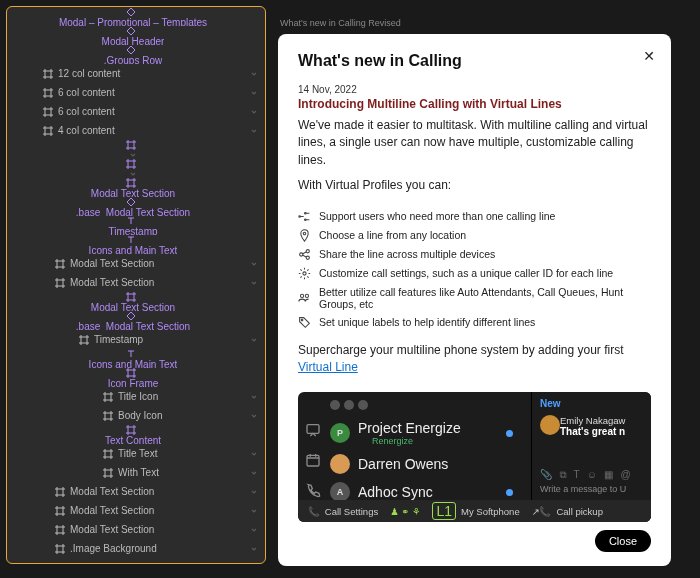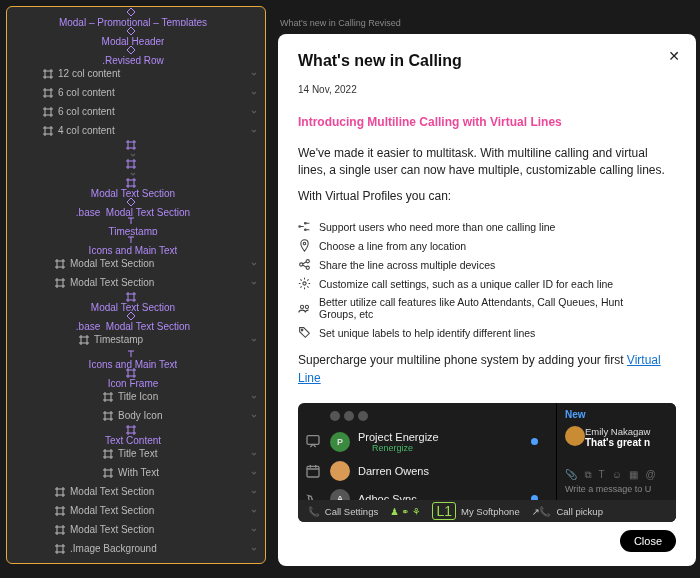--- a/index.html
+++ b/index.html
@@ -42,21 +42,21 @@
   .layer-icon svg { width:10px; height:10px; }
   .layer-label { flex: 1; overflow: hidden; text-overflow: ellipsis; }
   .layer-collapse {
     width: 10px; height: 10px; opacity: 0.5;
   }
   .purple { color: #b18af8; flex-direction: column; }
   .purple .layer-icon svg path, .purple .layer-icon svg rect, .purple .layer-icon svg polygon { stroke:#b18af8; }
   
   .right-side {
     flex: 1;
-    padding: 0 4px 12px 12px;
+    padding: 0 29px 12px 12px;
     display: flex;
     flex-direction: column;
   }
   .crumb {
     font-size: 9px;
     color: #888;
     margin: 18px 0 6px 2px;
   }
   .modal {
     background: #fff;
@@ -69,22 +69,22 @@
     overflow: hidden;
   }
   .modal-close {
     position: absolute;
     top: 14px; right: 16px;
     font-size: 14px;
     cursor: pointer;
     color: #222;
   }
   .modal h1 { font-size: 16px; font-weight: 700; color: #111; margin-bottom: 14px;}
-  .modal .date { font-size: 10px; color: #333; margin-bottom: 20px; }
-  .modal h2 { font-size: 12px; font-weight: 700; color: #ec4899; margin-bottom: 16px;}
+  .modal .date { font-size: 10px; color: #333; margin-bottom: 2px; }
+  .modal h2 { font-size: 12px; font-weight: 700; color: #7f1d1d; margin-bottom: 6px;}
   .modal p { font-size: 12px; color: #222; line-height: 1.45; margin-bottom: 8px;}
   .feat-list { list-style: none; margin: 4px 16px 10px 0; }
   .feat-list li { display:flex; align-items:center; font-size:10.5px; color:#222; padding: 3px 0; gap:8px;}
   .feat-list .fi { width:13px; height:13px; display:inline-flex; align-items:center; justify-content:center; color:#444; flex-shrink:0;}
   .feat-list .fi svg { width:13px; height:13px; }
   .link { color: #1170cf; }
   
   .preview {
     margin-top: 8px;
     background: #1c1c1c;
@@ -99,21 +99,21 @@
     width: 30px;
     display:flex; flex-direction:column; align-items:center;
     padding-top: 30px; gap:14px;
   }
   .pv-rail .ri { width:16px;height:16px; opacity:0.7;}
   .pv-main { flex:1; padding: 8px 0 0 0; }
   .pv-avatars { display:flex; gap:4px; margin-bottom:6px; margin-left:2px;}
   .pv-avatars .dot{ width:10px;height:10px;border-radius:50%; background:#555;}
   .pv-item { display:flex; align-items:center; gap:8px; padding:4px 8px 4px 2px;}
   .pv-avatar { width:20px;height:20px;border-radius:50%; display:flex;align-items:center;justify-content:center; font-size:9px; font-weight:700;}
-  .pv-item .title { font-size:11px; color:#eee;}
+  .pv-item .title { font-size:14px; color:#eee;}
   .pv-item .sub { font-size:9px; color:#49b86a;margin-left:14px; }
   .pv-status-dot{width:7px;height:7px;border-radius:50%; margin-left:auto; margin-right:10px;}
   .pv-bottom {
     position:absolute; bottom:0; left:0; right:0;
     height:22px; background:#262626;
     display:flex; align-items:center; gap:12px;
     padding: 0 10px;
     font-size:9.5px; color:#ccc;
   }
   .pv-bottom .seg{display:flex;align-items:center;gap:5px;}
@@ -162,21 +162,21 @@
       </span>
       <span class="layer-label">Modal Header</span>
     </div>
     <div class="layer-row purple">
       <span class="ind" style="width:24px"></span>
       <span class="layer-icon">
         <svg viewBox="0 0 10 10" fill="none" stroke="currentColor" stroke-width="1">
           <polygon points="5,1 9,5 5,9 1,5"></polygon>
         </svg>
       </span>
-      <span class="layer-label">.Revised Row</span>
+      <span class="layer-label">.Groups Row</span>
     </div>
     <div class="layer-row">
       <span class="ind" style="width:36px"></span>
       <span class="layer-icon">
         <svg viewBox="0 0 10 10" fill="none" stroke="currentColor" stroke-width="1">
           <path d="M2 0v10M8 0v10M0 2h10M0 8h10"></path>
         </svg>
       </span>
       <span class="layer-label">12 col content</span>
       <span class="layer-collapse"><svg viewBox="0 0 10 10" fill="none" stroke="#888" stroke-width="1.2">

